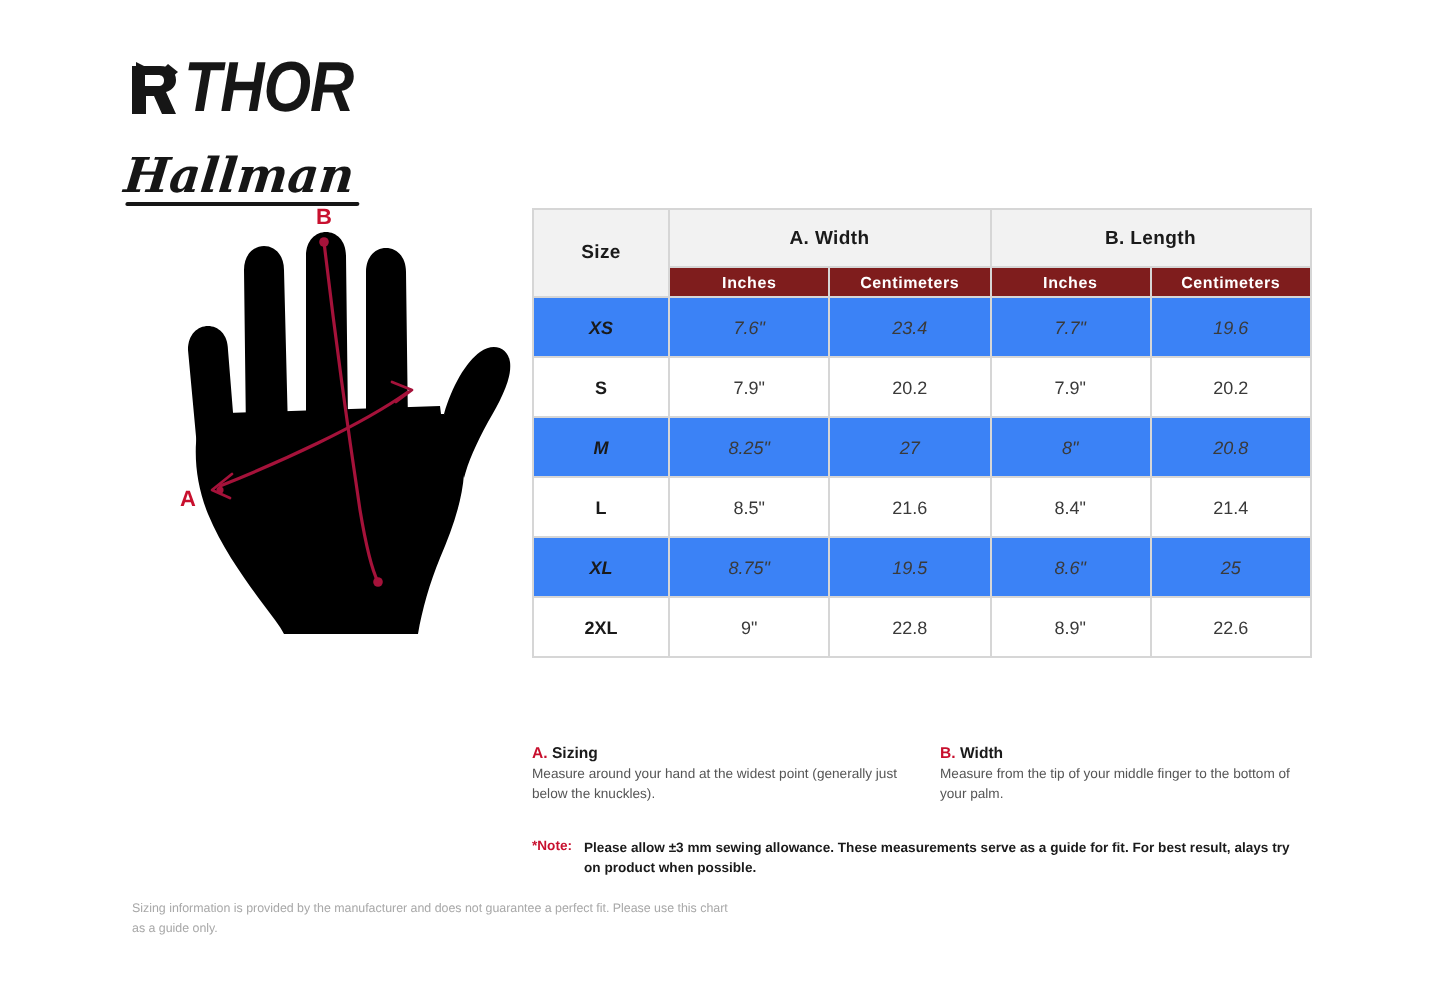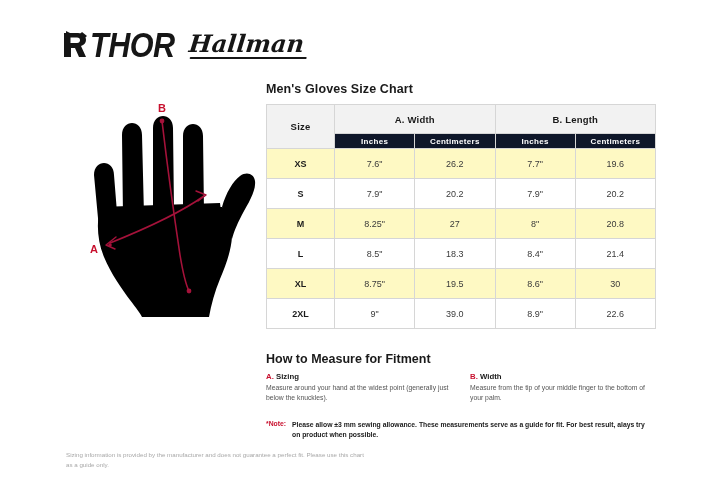--- a/index.html
+++ b/index.html
@@ -13,21 +13,21 @@
   #page {
     position: relative;
     width: 720px; height: 492px;
     background: #ffffff;
   }
 
   
   #logo-row {
     position: absolute;
     left: 62px; top: 30px;
-    display: flex; align-items: center; gap: 16px;
+    display: flex; align-items: center; gap: 16px; flex-direction: column;
   }
   #thor-lockup { display: flex; align-items: center; gap: 2px; }
   #thor-mark { width: 26px; height: 30px; display: block; }
   #thor-word {
     font-family: "Liberation Sans", sans-serif;
     font-weight: 700; font-style: italic;
     font-size: 30px; letter-spacing: -0.5px;
     color: #161616;
     transform: scaleY(1.18) scaleX(1.02);
     transform-origin: left center;
@@ -79,35 +79,35 @@
     font-size: 9.5px; font-weight: 700; color: #1a1a1a;
     height: 29px;
     letter-spacing: 0.2px;
   }
   .th-size {
     background: #f2f2f2;
     font-size: 9.5px; font-weight: 700; color: #1a1a1a;
     letter-spacing: 0.2px;
   }
   .th-unit {
-    background: #0f172a; color: #ffffff;
+    background: #7f1d1d; color: #ffffff;
     font-size: 8px; font-weight: 700;
     height: 15px;
     border: 1px solid #111111;
     letter-spacing: 0.3px;
   }
   #size-table tbody td {
     height: 30px;
     font-size: 9px;
     color: #3a3a3a;
   }
   #size-table tbody td.c-size {
     font-weight: 700; color: #1a1a1a; font-size: 9px;
   }
-  tr.row-shade td { background: #fef9c3; }
+  tr.row-shade td { background: #3b82f6; font-style: italic; }
   tr.row-plain td { background: #ffffff; }
 
   
   #howto-title {
     position: absolute; left: 266px; top: 352px;
     font-size: 12.5px; font-weight: 700; color: #1a1a1a;
   }
   .measure-block { position: absolute; width: 190px; }
   #measure-a { left: 266px; top: 372px; }
   #measure-b { left: 470px; top: 372px; }
@@ -229,83 +229,81 @@
       </g>
       <g fill="#A5123A" stroke="none">
         <circle cx="40" cy="150" r="1.8"></circle>
       </g>
 
       <text x="88" y="17" font-family="Liberation Sans, sans-serif" font-size="11" font-weight="bold" fill="#C8102E">B</text>
       <text x="20" y="158" font-family="Liberation Sans, sans-serif" font-size="11" font-weight="bold" fill="#C8102E">A</text>
     </svg>
   </div>
 
-  <div id="chart-title">Men's Gloves Size Chart</div>
 
   <table id="size-table">
     <thead>
       <tr>
         <th class="th-size" rowspan="2" style="width:68px">Size</th>
         <th class="th-group" colspan="2">A. Width</th>
         <th class="th-group" colspan="2">B. Length</th>
       </tr>
       <tr>
         <th class="th-unit">Inches</th>
         <th class="th-unit">Centimeters</th>
         <th class="th-unit">Inches</th>
         <th class="th-unit">Centimeters</th>
       </tr>
     </thead>
     <tbody>
       <tr class="row-shade">
         <td class="c-size">XS</td>
         <td>7.6"</td>
-        <td>26.2</td>
+        <td>23.4</td>
         <td>7.7"</td>
         <td>19.6</td>
       </tr>
       <tr class="row-plain">
         <td class="c-size">S</td>
         <td>7.9"</td>
         <td>20.2</td>
         <td>7.9"</td>
         <td>20.2</td>
       </tr>
       <tr class="row-shade">
         <td class="c-size">M</td>
         <td>8.25"</td>
         <td>27</td>
         <td>8"</td>
         <td>20.8</td>
       </tr>
       <tr class="row-plain">
         <td class="c-size">L</td>
         <td>8.5"</td>
-        <td>18.3</td>
+        <td>21.6</td>
         <td>8.4"</td>
         <td>21.4</td>
       </tr>
       <tr class="row-shade">
         <td class="c-size">XL</td>
         <td>8.75"</td>
         <td>19.5</td>
         <td>8.6"</td>
-        <td>30</td>
+        <td>25</td>
       </tr>
       <tr class="row-plain">
         <td class="c-size">2XL</td>
         <td>9"</td>
-        <td>39.0</td>
+        <td>22.8</td>
         <td>8.9"</td>
         <td>22.6</td>
       </tr>
     </tbody>
   </table>
 
-  <div id="howto-title">How to Measure for Fitment</div>
 
   <div class="measure-block" id="measure-a">
     <div class="measure-head">
       <span class="measure-letter">A.</span>
       <span>Sizing</span>
     </div>
     <div class="measure-body">Measure around your hand at the widest point (generally just below the knuckles).</div>
   </div>
 
   <div class="measure-block" id="measure-b">

